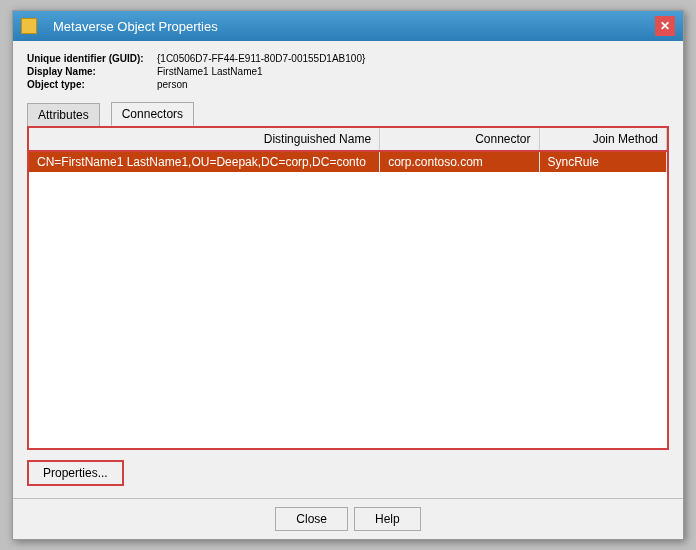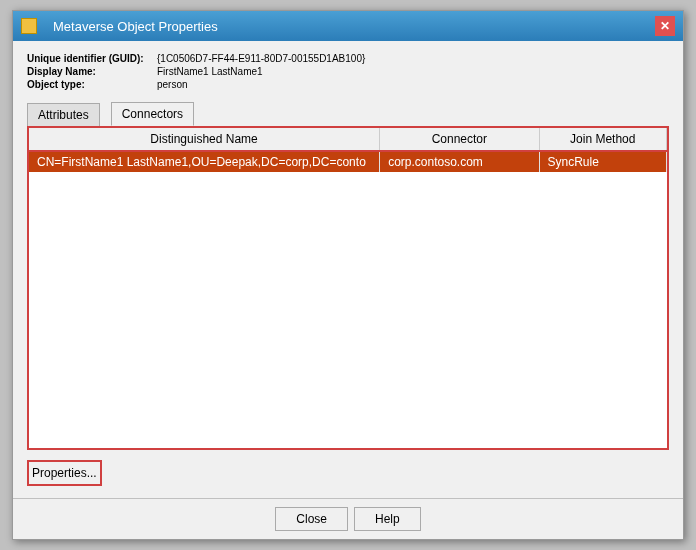--- a/index.html
+++ b/index.html
@@ -113,21 +113,21 @@
     }
     table {
       width: 100%;
       border-collapse: collapse;
       font-size: 12px;
     }
     thead tr {
       background: #f0f0f0;
     }
     thead th {
-      text-align: center;
+      text-align: right;
       padding: 4px 8px;
       border-right: 1px solid #ccc;
       border-bottom: 2px solid #d04040;
       font-weight: normal;
       font-size: 12px;
       color: #000;
     }
     tbody tr {
       cursor: pointer;
     }
@@ -147,21 +147,21 @@
     .col-jm { width: 20%; }
 
     .bottom-section {
       margin-top: 10px;
       display: flex;
       align-items: center;
     }
     .properties-btn {
       border: 2px solid #d04040;
       background: #f0f0f0;
-      padding: 4px 3px;
+      padding: 4px 14px;
       font-size: 12px;
       cursor: pointer;
     }
 
     .footer {
       border-top: 1px solid #c0c0c0;
       padding: 8px 10px;
       display: flex;
       justify-content: center;
       gap: 6px;

